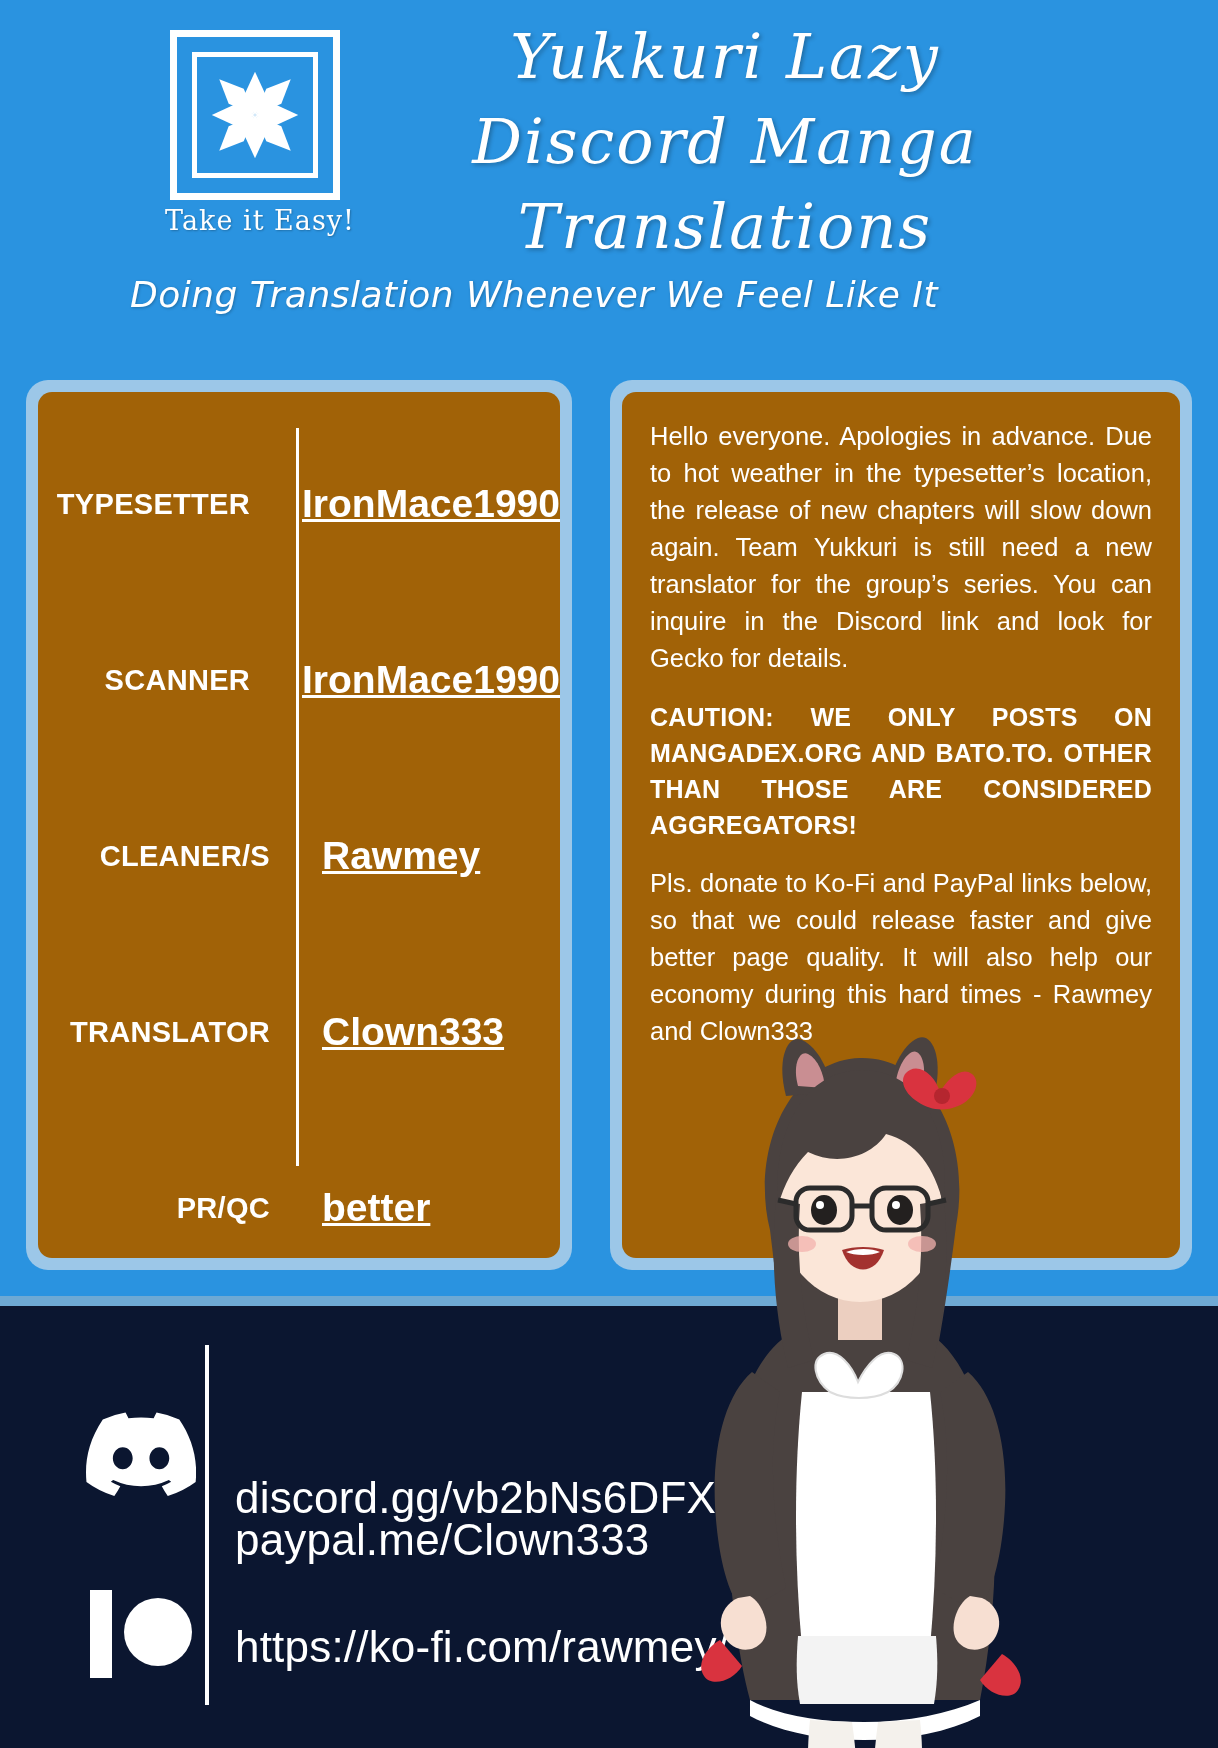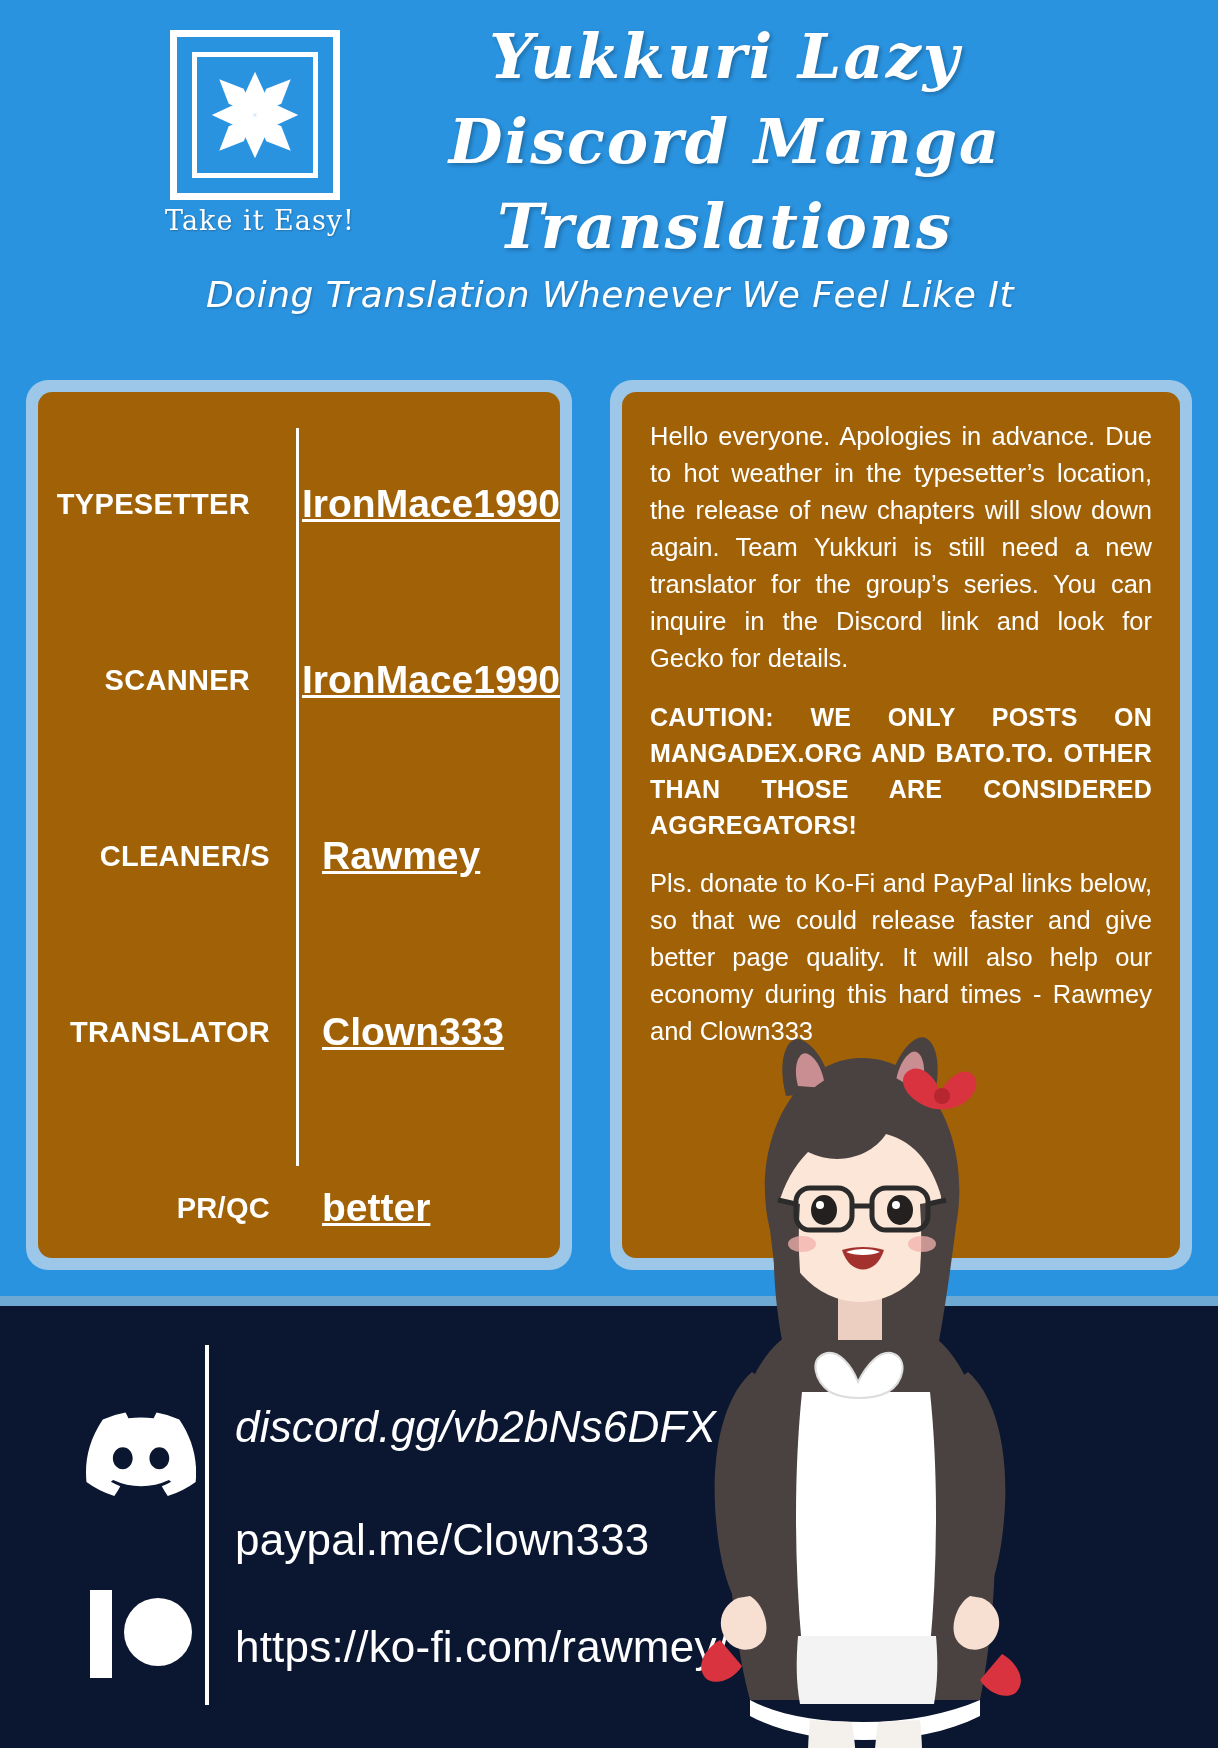--- a/index.html
+++ b/index.html
@@ -55,31 +55,30 @@
     text-shadow: 1px 1px 2px rgba(0,0,0,.25);
   }
   #brand-title {
     position: absolute;
     left: 380px; top: 14px;
     width: 690px;
     text-align: center;
     color: #ffffff;
     font-family: "DejaVu Serif", serif;
     font-style: italic;
-    font-weight: bold;
+    font-weight: normal;
     font-size: 62px;
     line-height: 85px;
     letter-spacing: 2px;
     text-shadow: 2px 2px 4px rgba(0,0,0,.28);
   }
   #brand-sub {
     position: absolute;
     left: 130px; top: 274px;
     width: 960px;
-    text-align: center;
     color: #ffffff;
     font-family: "DejaVu Sans", sans-serif;
     font-style: italic;
     font-size: 36px;
     letter-spacing: 0.5px;
     text-shadow: 1px 1px 3px rgba(0,0,0,.25);
   }
 
   
   .panel-outer {
@@ -173,21 +172,21 @@
     background: #ffffff;
   }
   .footer-link {
     position: absolute;
     left: 235px;
     color: #ffffff;
     font-size: 44px;
     letter-spacing: .2px;
     white-space: nowrap;
   }
-  #link-discord { top: 1402px; font-style: italic; }
+  #link-discord { top: 1473px; }
   #link-paypal  { top: 1515px; }
   #link-kofi    { top: 1622px; }
 
   #discord-icon {
     position: absolute;
     left: 86px; top: 1412px;
     width: 110px; height: 84px;
   }
   #patreon-icon {
     position: absolute;

